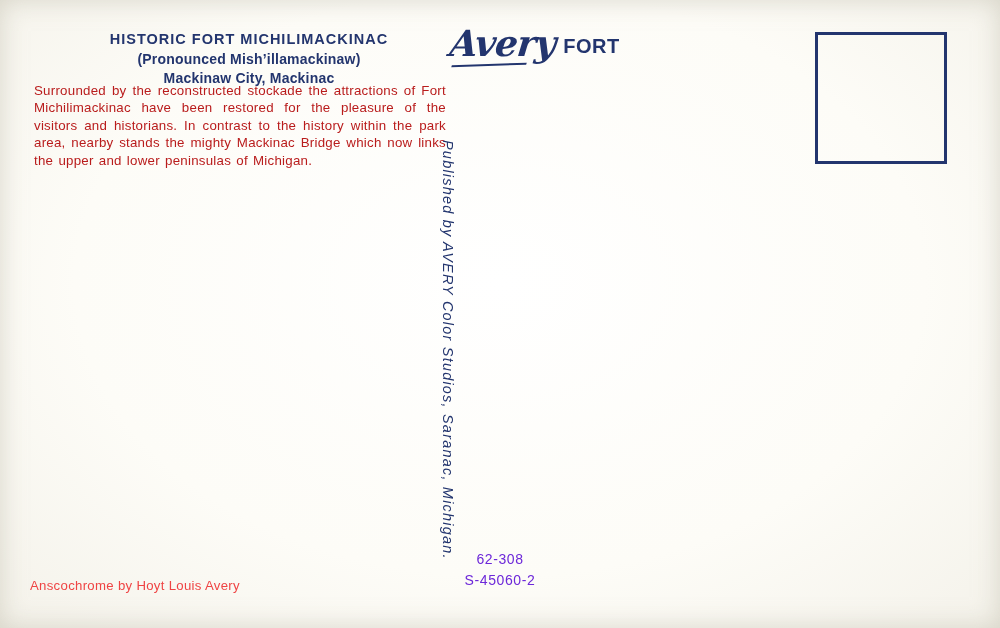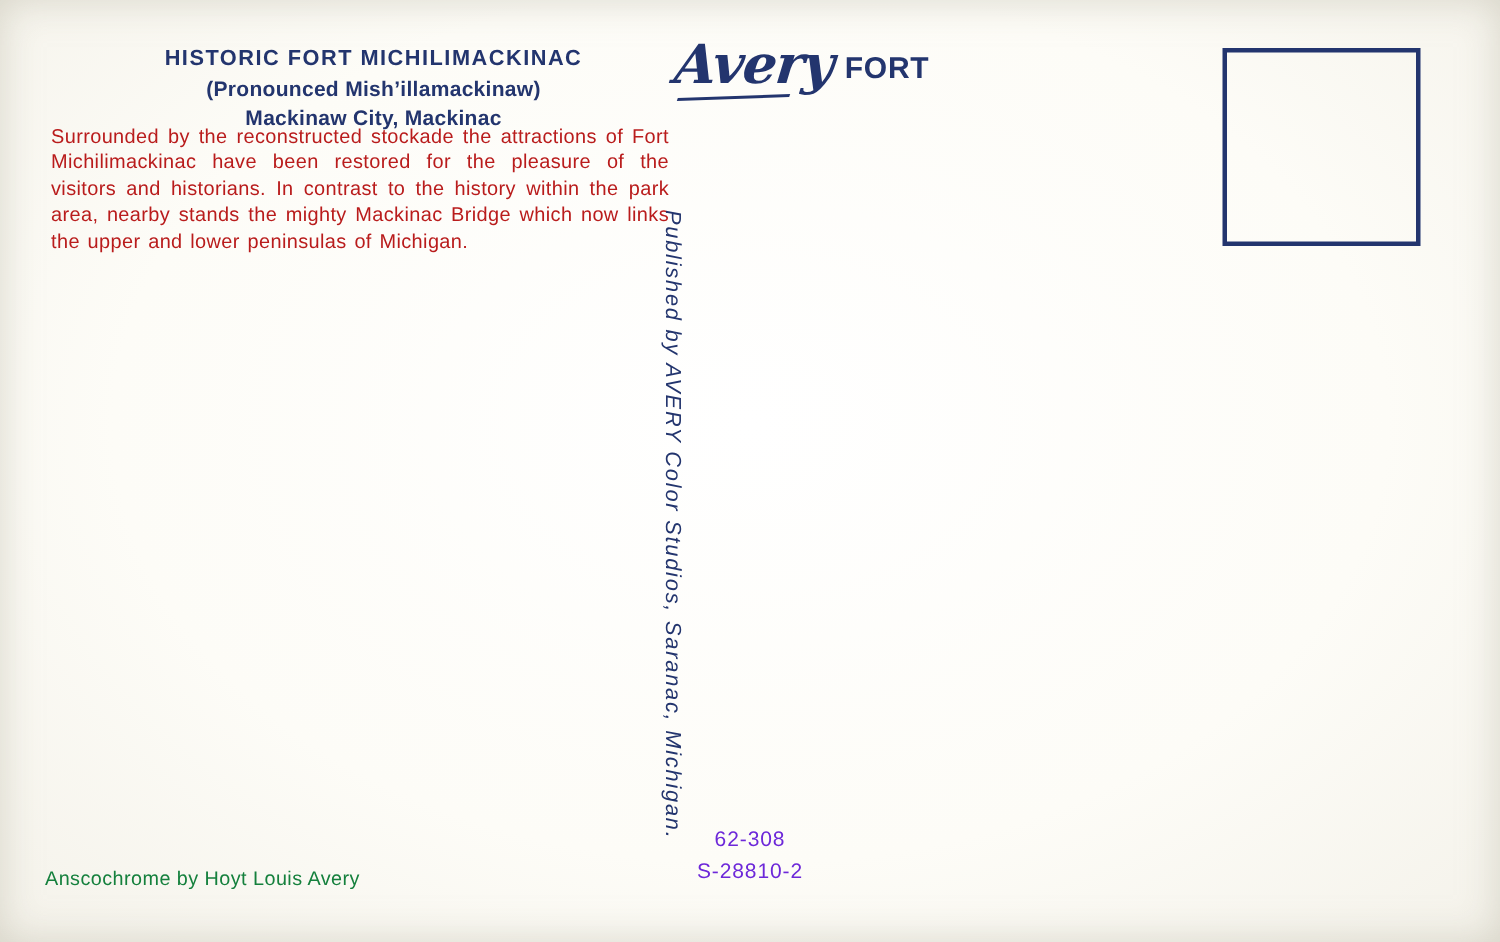--- a/index.html
+++ b/index.html
@@ -157,21 +157,21 @@
     line-height: 19px;
   }
   .code-line2 {
     margin-top: 2px;
   }
 
   .credit-line {
     position: absolute;
     left: 30px;
     top: 578px;
-    color: #15803d;
+    color: #ef4444;
     font-size: 13.2px;
     letter-spacing: 0.3px;
   }
 </style>
 </head>
 <body>
 
 <div id="postcard">
 
   <div class="card-surface"></div>
@@ -190,18 +190,18 @@
     <span class="avery-color-word">FORT</span>
     <span class="avery-underline"></span>
   </div>
 
   <div class="publisher-vertical">Published by AVERY Color Studios, Saranac, Michigan.</div>
 
   <div class="stamp-box"></div>
 
   <div class="code-block">
     <div class="code-line1">62-308</div>
-    <div class="code-line2">S-28810-2</div>
+    <div class="code-line2">S-45060-2</div>
   </div>
 
   <div class="credit-line">Anscochrome by Hoyt Louis Avery</div>
 
 </div>
 
 </body></html>

